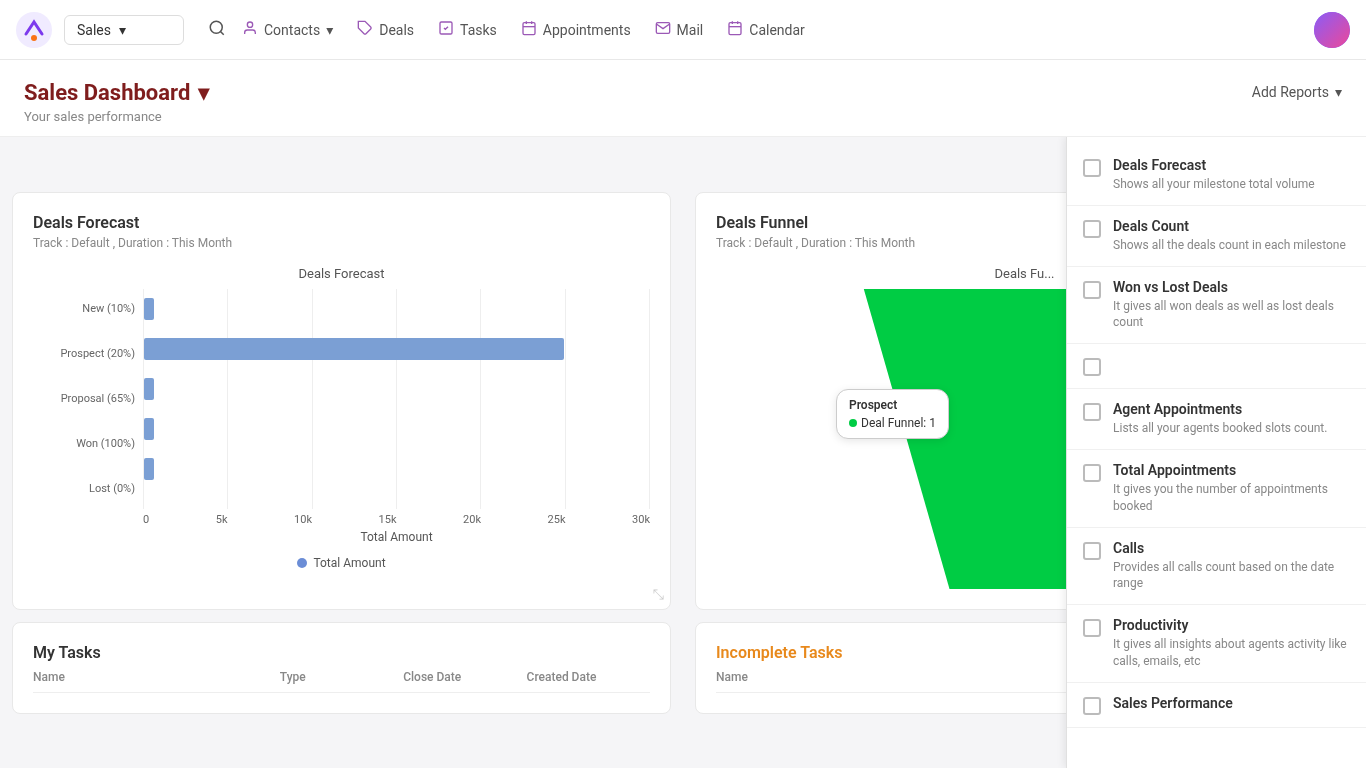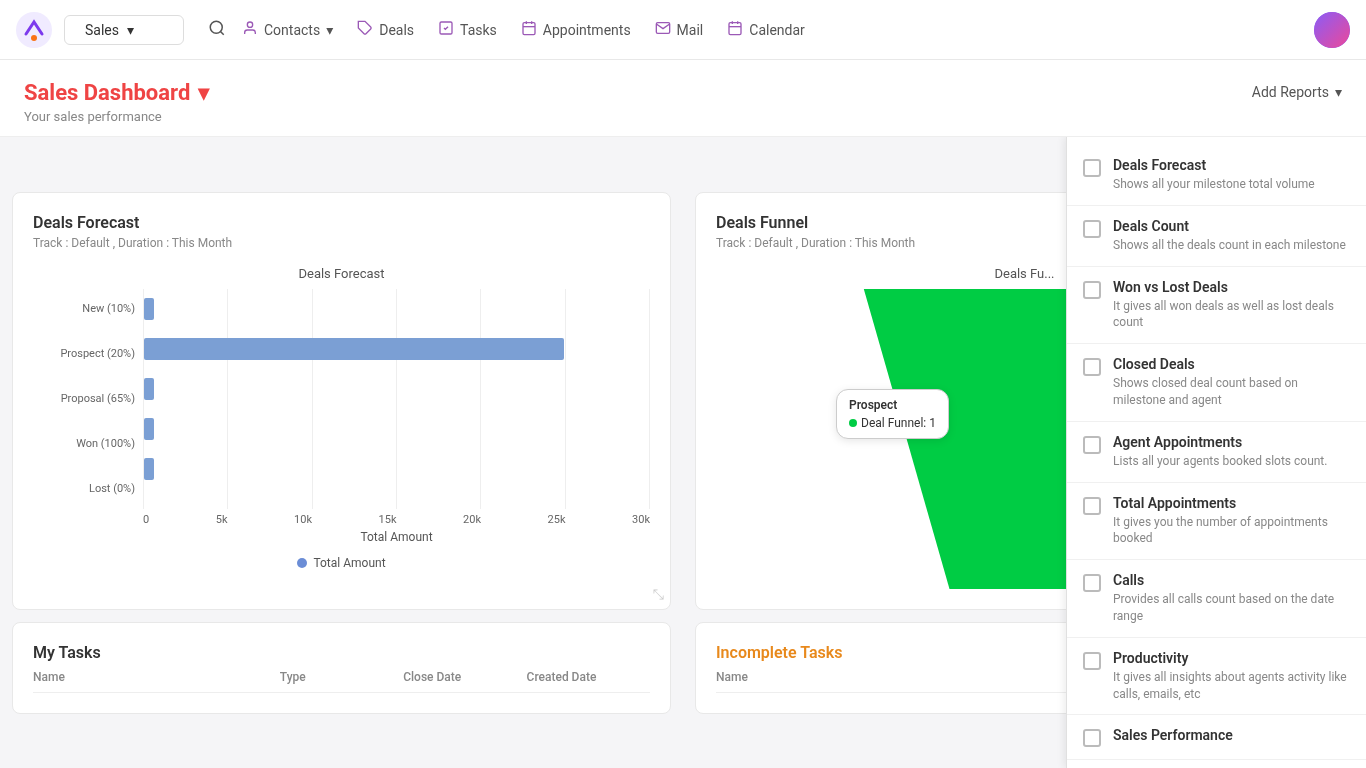--- a/index.html
+++ b/index.html
@@ -8,21 +8,21 @@
     
     .navbar {
       display: flex; align-items: center; background: #fff;
       border-bottom: 1px solid #e8e8e8; height: 60px; padding: 0 16px;
       position: relative; z-index: 100;
     }
     .logo { width: 36px; height: 36px; margin-right: 12px; flex-shrink: 0; }
     .logo svg { width: 36px; height: 36px; }
     .sales-selector {
       display: flex; align-items: center; border: 1px solid #ddd;
-      border-radius: 6px; padding: 6px 20px; cursor: pointer; margin-right: 16px;
+      border-radius: 6px; padding: 6px 12px; cursor: pointer; margin-right: 16px;
       font-size: 14px; background: #fff; gap: 8px; min-width: 120px; text-align: center;
     }
     .search-btn { background: none; border: none; cursor: pointer; padding: 8px; color: #666; }
     .nav-items { display: flex; align-items: center; gap: 24px; margin-left: 8px; }
     .nav-item {
       display: flex; align-items: center; gap: 6px; font-size: 14px;
       color: #555; cursor: pointer; padding: 4px 0; text-decoration: none;
     }
     .nav-right { margin-left: auto; display: flex; align-items: center; gap: 12px; }
     .avatar {
@@ -34,21 +34,21 @@
     .page-content { display: flex; flex-direction: column; height: calc(768px - 60px); overflow: hidden; }
 
     
     .page-header {
       display: flex; align-items: flex-start; justify-content: space-between;
       padding: 20px 24px 12px; background: #fff; border-bottom: 1px solid #eee;
     }
     .page-title-group {}
     .page-title {
       display: flex; align-items: center; gap: 8px; font-size: 22px;
-      font-weight: 700; color: #ef4444; cursor: pointer;
+      font-weight: 700; color: #7f1d1d; cursor: pointer;
     }
     .page-subtitle { font-size: 13px; color: #888; margin-top: 4px; }
     .add-reports-btn {
       display: flex; align-items: center; gap: 6px; font-size: 14px;
       color: #555; cursor: pointer; padding: 4px 0; margin-top: 0;
     }
 
     
     .card {
       background: #fff; border: 1px solid #e8e8e8; border-radius: 8px;
@@ -378,24 +378,20 @@
   </div>
           <div class="reports-item">
     <div class="reports-checkbox"></div>
     <div class="reports-item-text">
       <div class="reports-item-title">Won vs Lost Deals</div>
       <div class="reports-item-desc">It gives all won deals as well as lost deals count</div>
     </div>
   </div>
           <div class="reports-item">
     <div class="reports-checkbox"></div>
-    <div class="reports-item-text">
-      <div class="reports-item-title">Closed Deals</div>
-      <div class="reports-item-desc">Shows closed deal count based on milestone and agent</div>
-    </div>
   </div>
           <div class="reports-item">
     <div class="reports-checkbox"></div>
     <div class="reports-item-text">
       <div class="reports-item-title">Agent Appointments</div>
       <div class="reports-item-desc">Lists all your agents booked slots count.</div>
     </div>
   </div>
           <div class="reports-item">
     <div class="reports-checkbox"></div>

